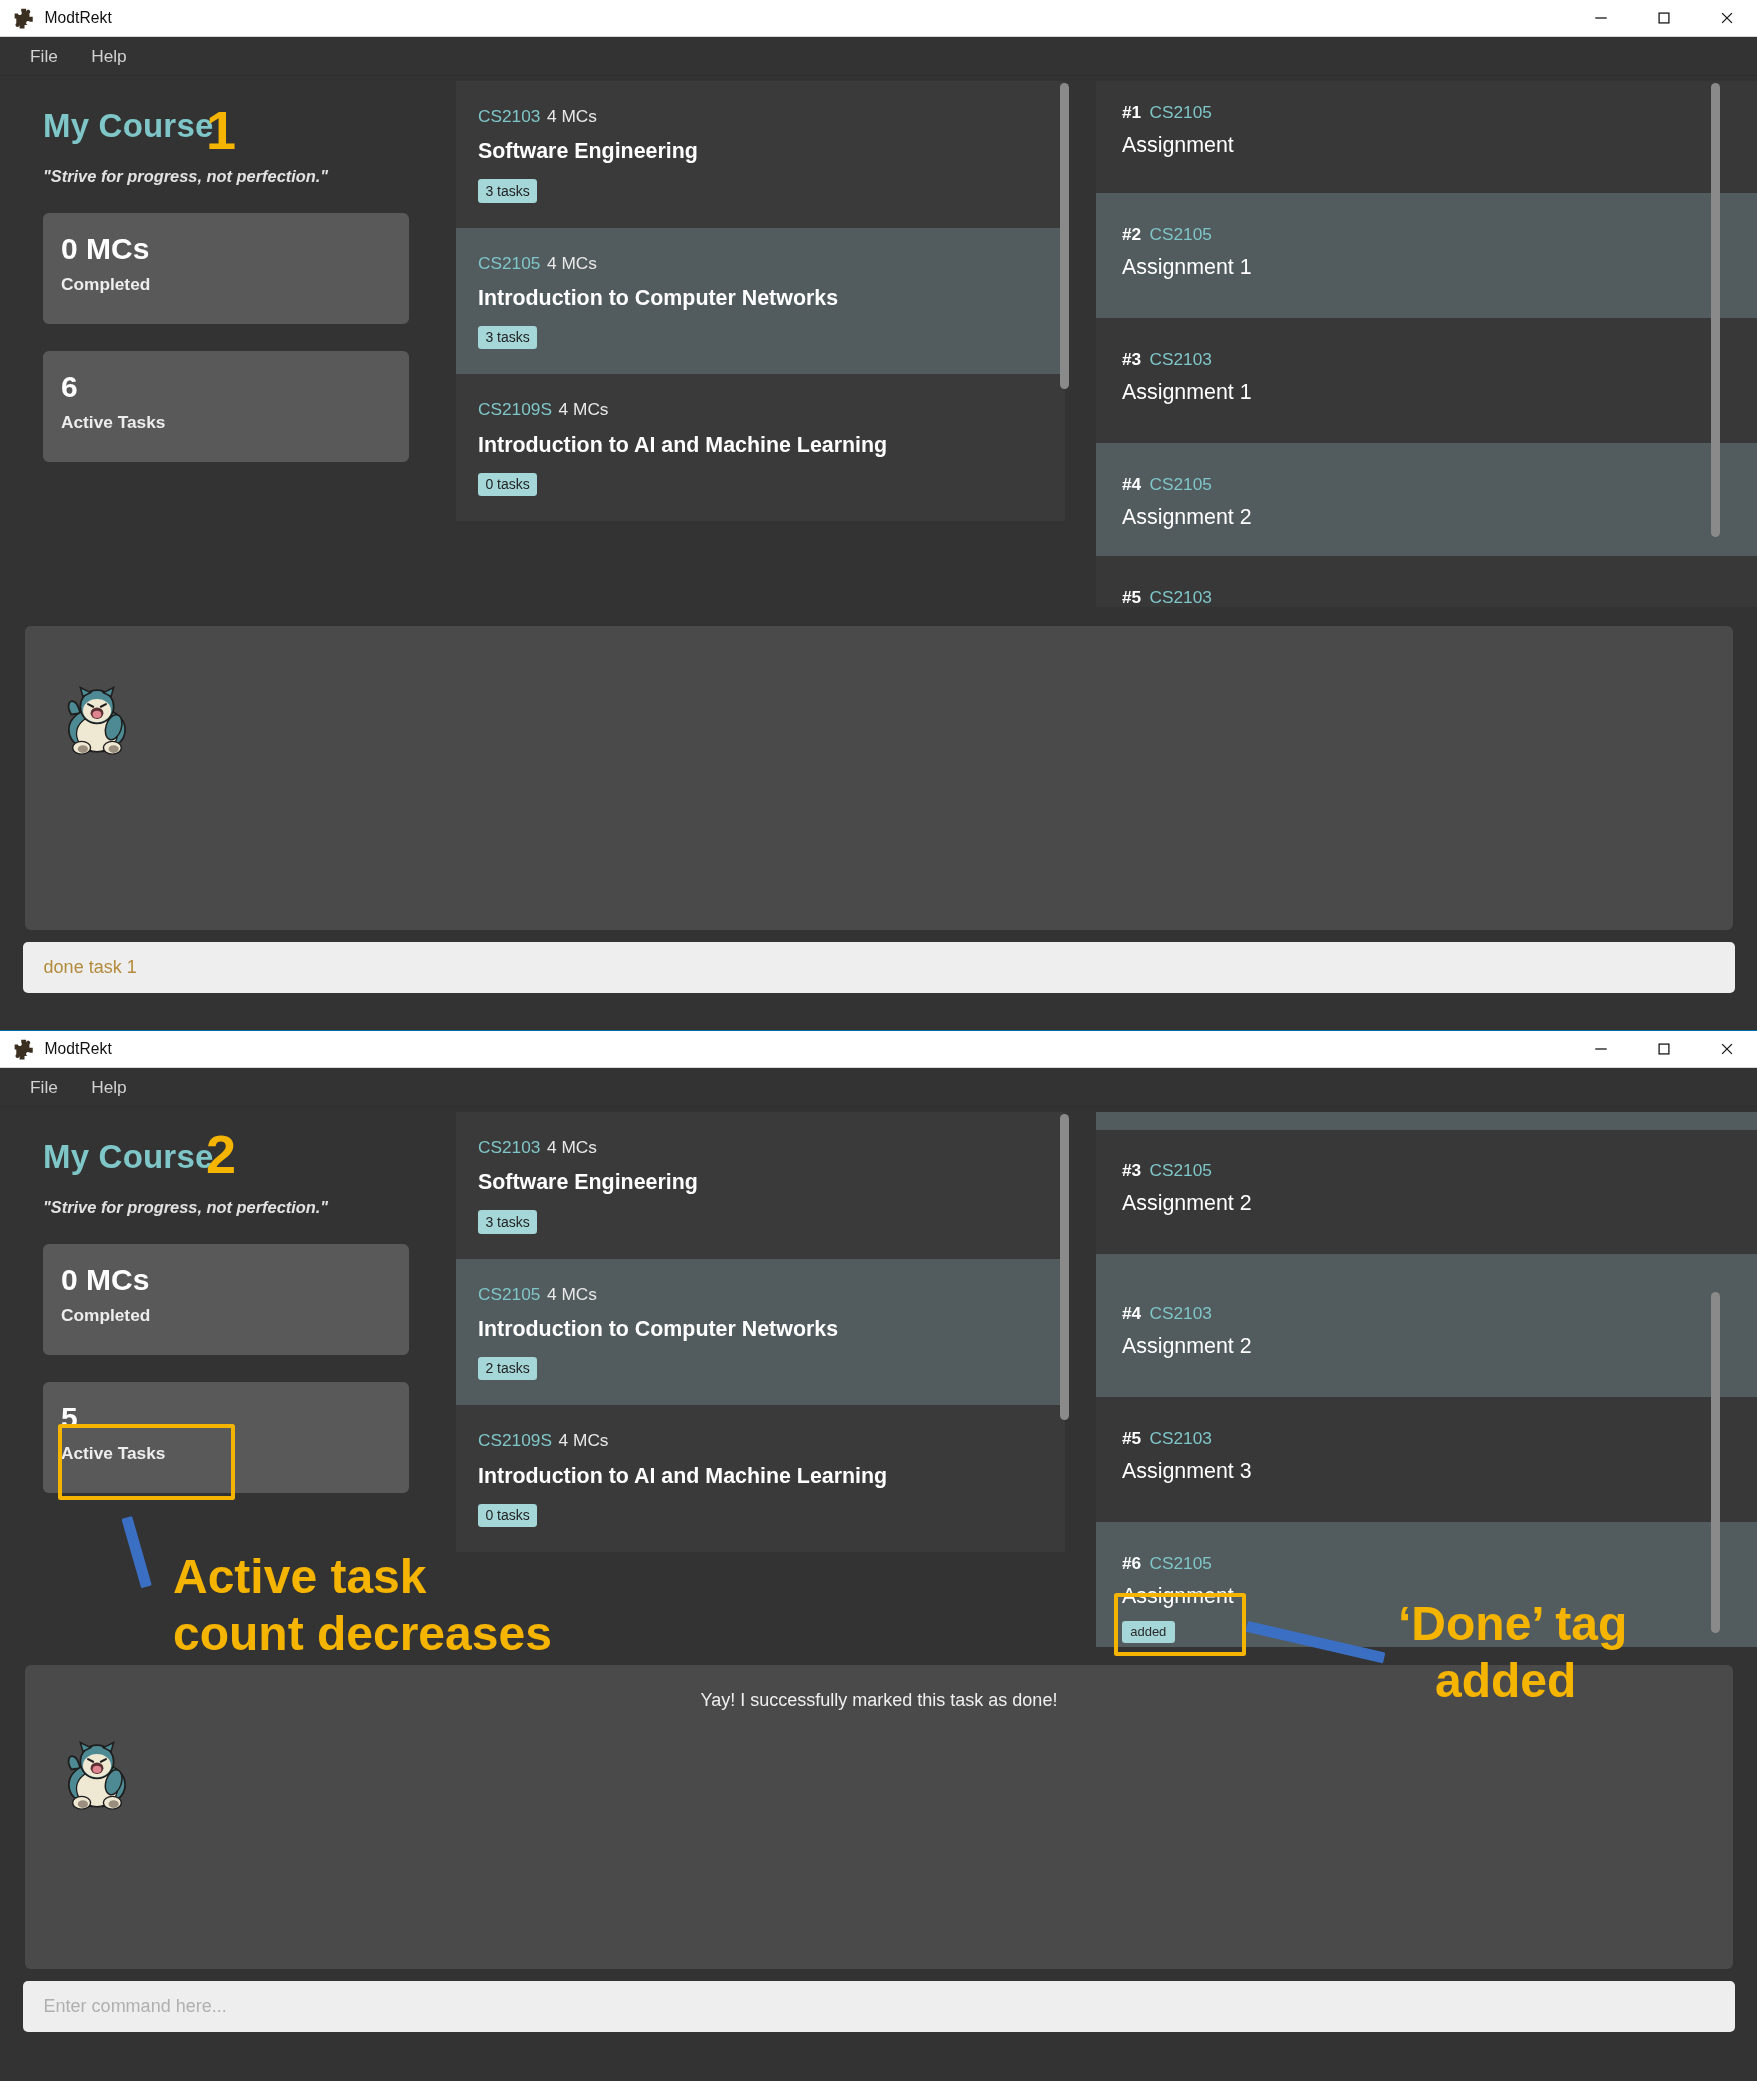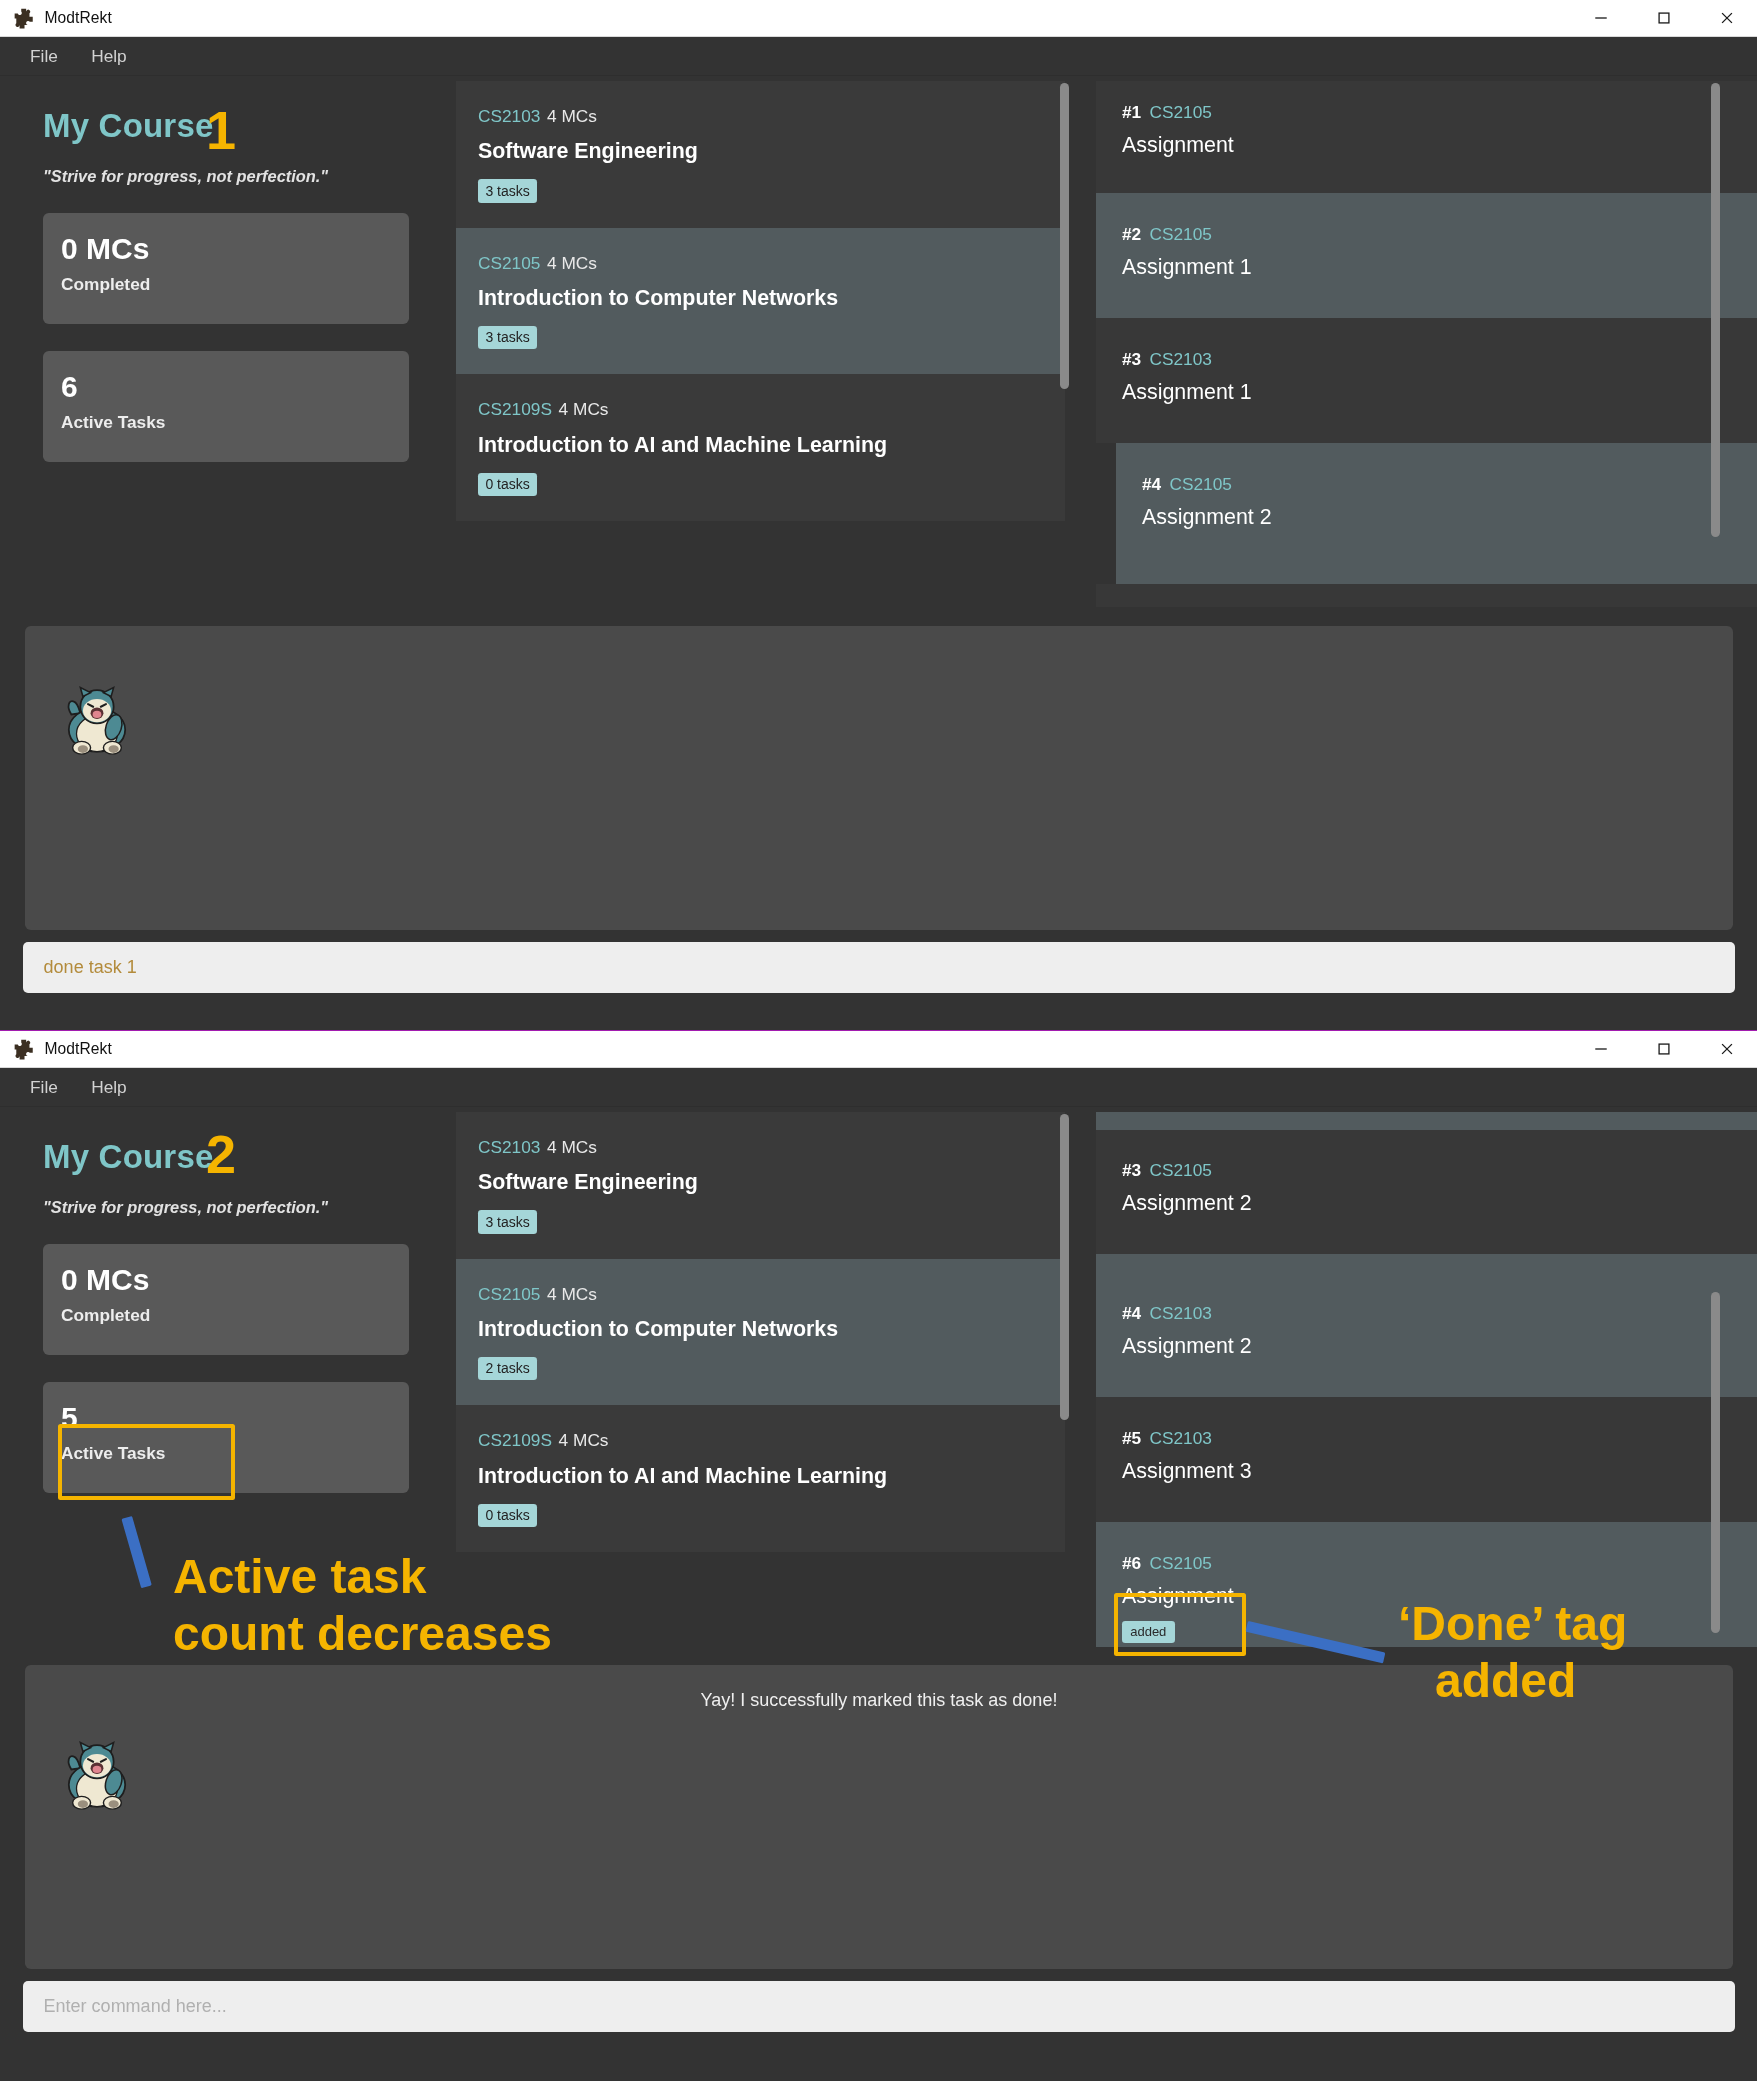--- a/index.html
+++ b/index.html
@@ -2,21 +2,21 @@
 <html style="font-size:13px"><head>
 <meta charset="utf-8">
 <style>
   * { box-sizing: border-box; margin: 0; padding: 0; }
   html, body {
     width: 1758px; height: 2082px;
     background: #2b2b2b;
     font-family: "Liberation Sans", sans-serif;
     overflow: hidden;
   }
-  .screen { position: relative; width: 1758px; height: 2078px; background:#a21caf; }
+  .screen { position: relative; width: 1758px; height: 2078px; background:#0369a1; }
 
   
   .window { position: absolute; left:0; width: 1758px; background:#333333; }
   .titlebar {
     height: 37px; background:#ffffff; display:flex; align-items:center;
     border-bottom:0.8px solid #d9d9d9;
   }
   .tb-icon { width:21.4px; height:21.4px; margin-left:13px; margin-right:10px; position:relative; }
   .tb-icon svg { display:block; }
   .tb-title { font-size:15.6px; color:#111; letter-spacing:0.1px; }
@@ -215,21 +215,21 @@
                 <span class="tnum">#2</span><span class="tcode">CS2105</span>
               </div>
               <div class="ttitle">Assignment 1</div>
             </div>
             <div class="task-row dark" style="padding-top:31px;padding-bottom:38px;">
               <div class="task-meta">
                 <span class="tnum">#3</span><span class="tcode">CS2103</span>
               </div>
               <div class="ttitle">Assignment 1</div>
             </div>
-            <div class="task-row light" style="padding-top:31px;padding-bottom:54px;margin-left:20px;">
+            <div class="task-row light" style="padding-top:31px;padding-bottom:26px;">
               <div class="task-meta">
                 <span class="tnum">#4</span><span class="tcode">CS2105</span>
               </div>
               <div class="ttitle">Assignment 2</div>
             </div>
             <div class="task-row dark" style="padding-top:31px;padding-bottom:38px;">
               <div class="task-meta">
                 <span class="tnum">#5</span><span class="tcode">CS2103</span>
               </div>
               <div class="ttitle"></div>

